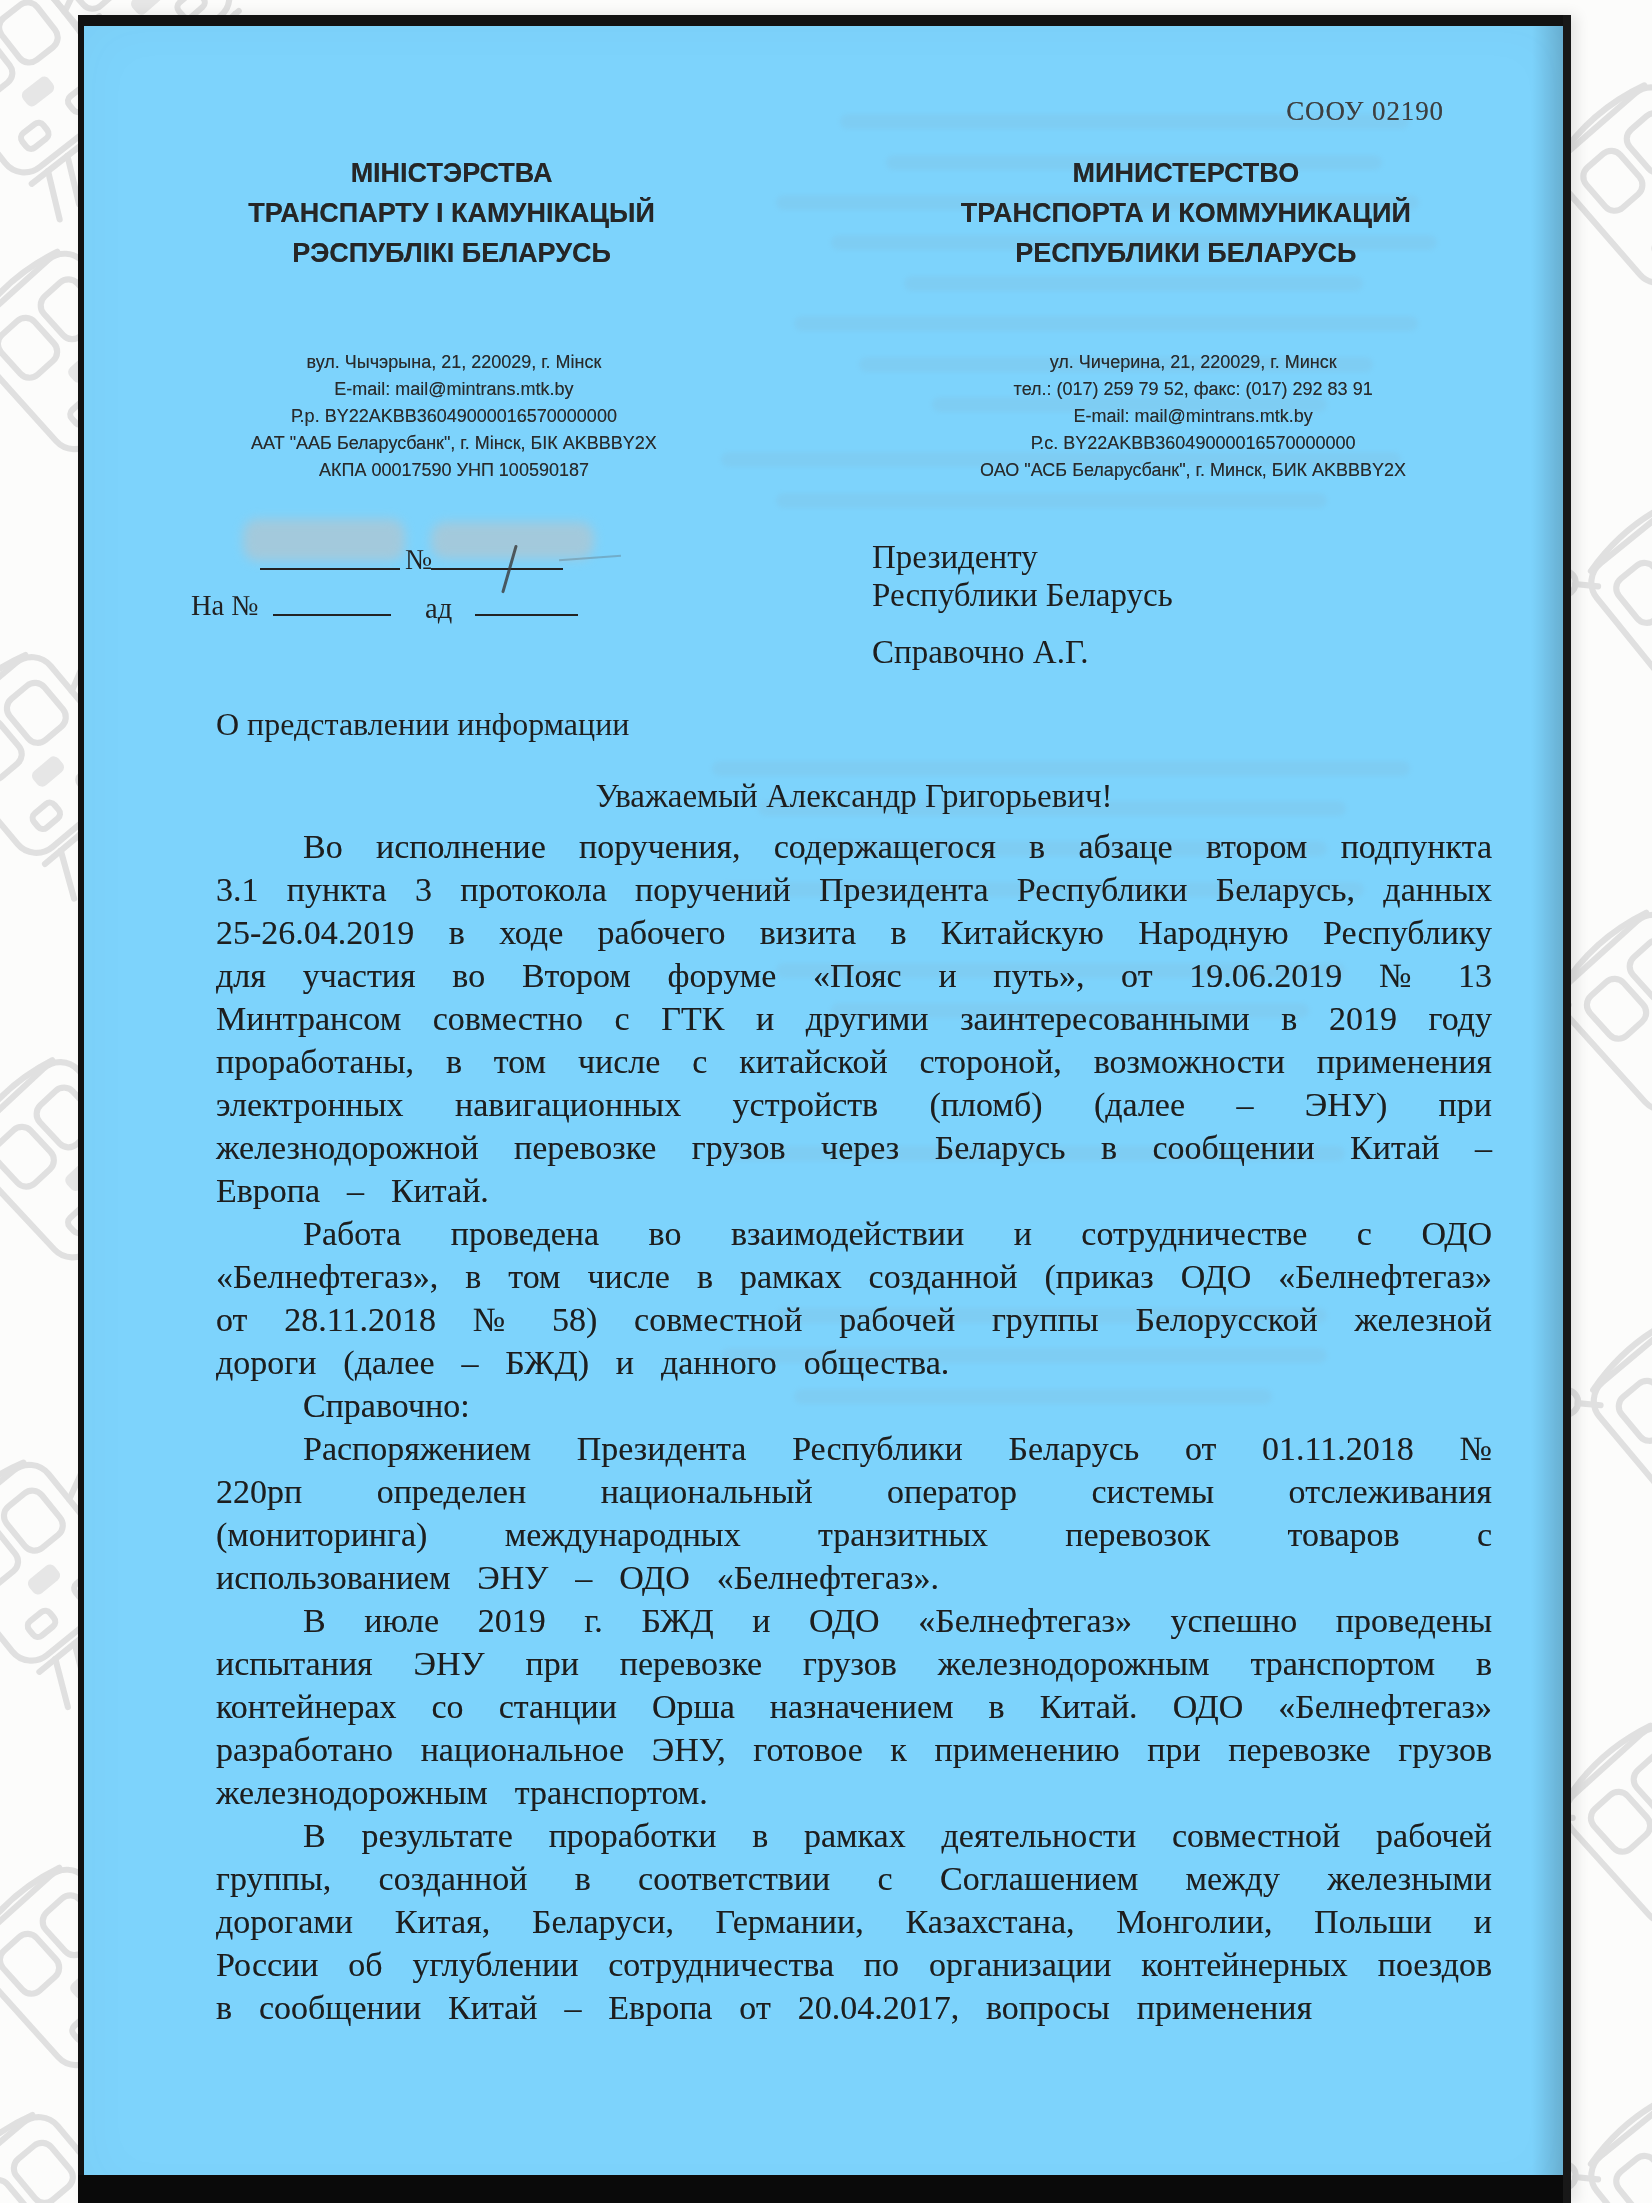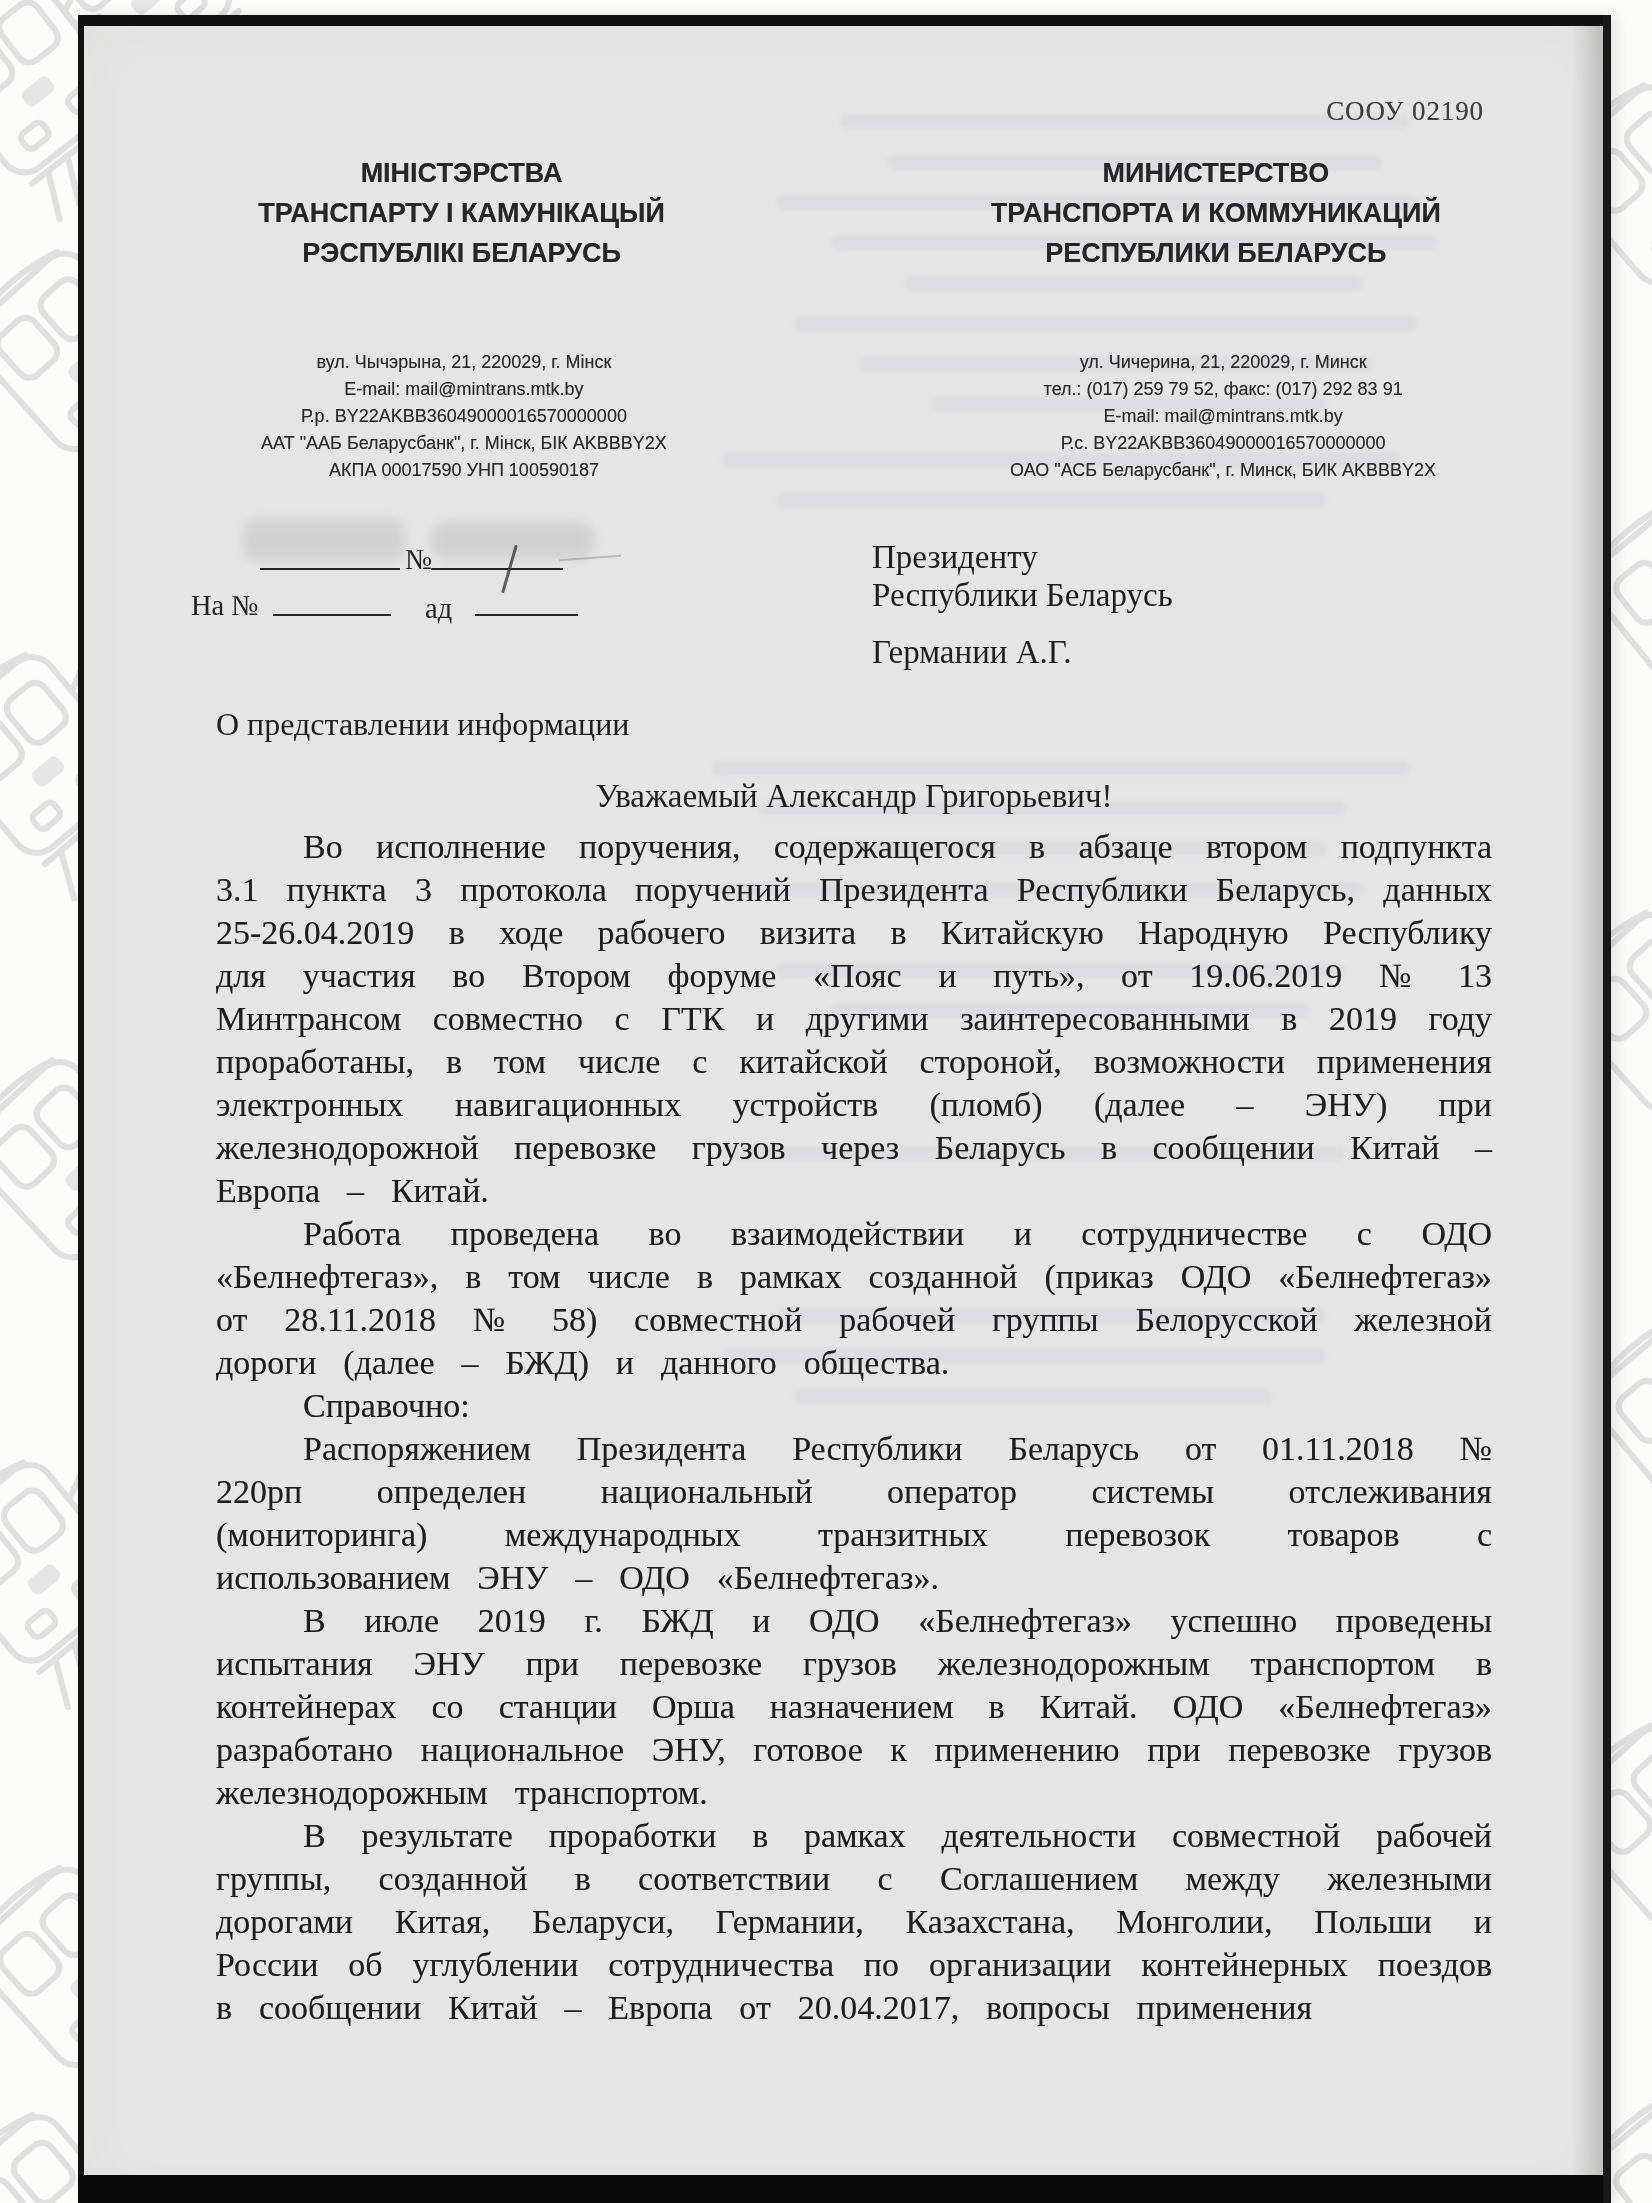--- a/index.html
+++ b/index.html
@@ -5,21 +5,21 @@
   html,body{margin:0;padding:0;width:1653px;height:2204px;overflow:hidden;
     background:#fcfcfb;font-family:"Liberation Serif",serif;}
   #app{position:relative;width:1653px;height:2204px;}
 
   
   #wm-layer{position:absolute;inset:0;overflow:hidden;}
   .wm{position:absolute;width:220px;height:257px;opacity:.9;}
 
   
   #sheet{position:absolute;left:78px;top:14.7px;width:1493px;height:2189px;
-    background:#e5e5e5;box-shadow:inset 0 0 64px rgba(80,70,50,.04), 5.5px 0 13px rgba(0,0,0,.10);padding-left:40px;}
+    background:#7dd3fc;box-shadow:inset 0 0 64px rgba(80,70,50,.04), 5.5px 0 13px rgba(0,0,0,.10);}
   .edge{position:absolute;background:#121212;z-index:6;}
   #edge-top{left:0;top:0;width:100%;height:11px;}
   #edge-left{left:0;top:0;width:6.4px;height:100%;}
   #edge-bottom{left:0;top:2160px;width:100%;height:29px;background:#0a0a0a;}
   #edge-right{right:0;top:0;width:8.3px;height:100%;background:#181818;}
   #edge-right-shadow{position:absolute;right:8.3px;top:0;width:31px;height:100%;z-index:5;
     background:linear-gradient(to right, rgba(0,0,0,0) 0%, rgba(0,0,0,.16) 100%);}
 
   
   #bleed{position:absolute;inset:0;z-index:1;}
@@ -206,21 +206,21 @@
     <div id="hw-faint"></div>
 
     <div class="txt ref-label" style="left:113px;top:575px">На №</div>
     <div class="blank" style="left:195px;top:575px;width:118px"></div>
     <div class="txt ref-label" style="left:347px;top:578px">ад</div>
     <div class="blank" style="left:397px;top:575px;width:103px"></div>
 
     <div id="addressee" class="txt">
       <div>Президенту</div>
       <div>Республики Беларусь</div>
-      <div class="name">Германии А.Г.</div>
+      <div class="name">Справочно А.Г.</div>
     </div>
 
     <div id="subject" class="txt">О представлении информации</div>
 
     <div id="salutation" class="txt">Уважаемый Александр Григорьевич!</div>
 
     <div id="body" class="txt">
         <p class="para">Во исполнение поручения, содержащегося в абзаце втором подпункта 3.1 пункта 3 протокола поручений Президента Республики Беларусь, данных 25-26.04.2019 в ходе рабочего визита в Китайскую Народную Республику для участия во Втором форуме «Пояс и путь», от 19.06.2019 № 13 Минтрансом совместно с ГТК и другими заинтересованными в 2019 году проработаны, в том числе с китайской стороной, возможности применения электронных навигационных устройств (пломб) (далее – ЭНУ) при железнодорожной перевозке грузов через Беларусь в сообщении Китай – Европа – Китай.</p>
         <p class="para">Работа проведена во взаимодействии и сотрудничестве с ОДО «Белнефтегаз», в том числе в рамках созданной (приказ ОДО «Белнефтегаз» от 28.11.2018 № 58) совместной рабочей группы Белорусской железной дороги (далее – БЖД) и данного общества.</p>
         <p class="para italic">Справочно:</p>

